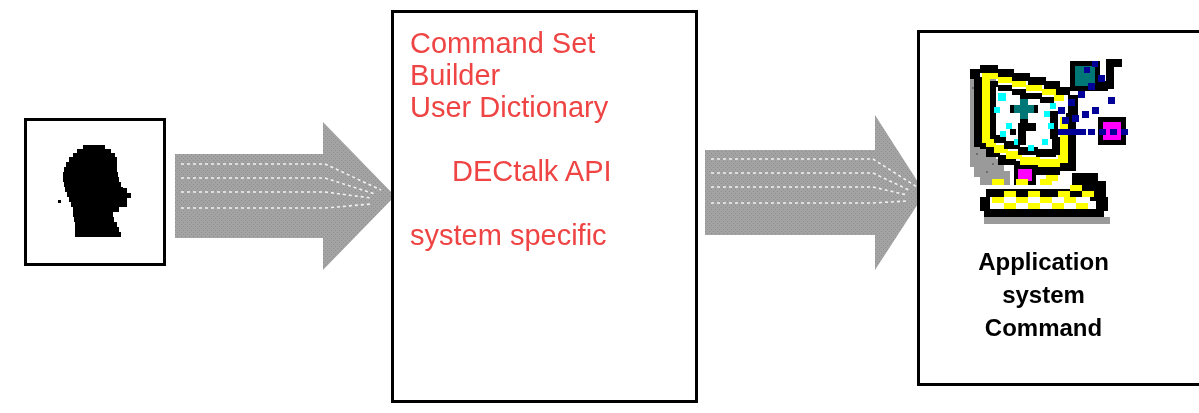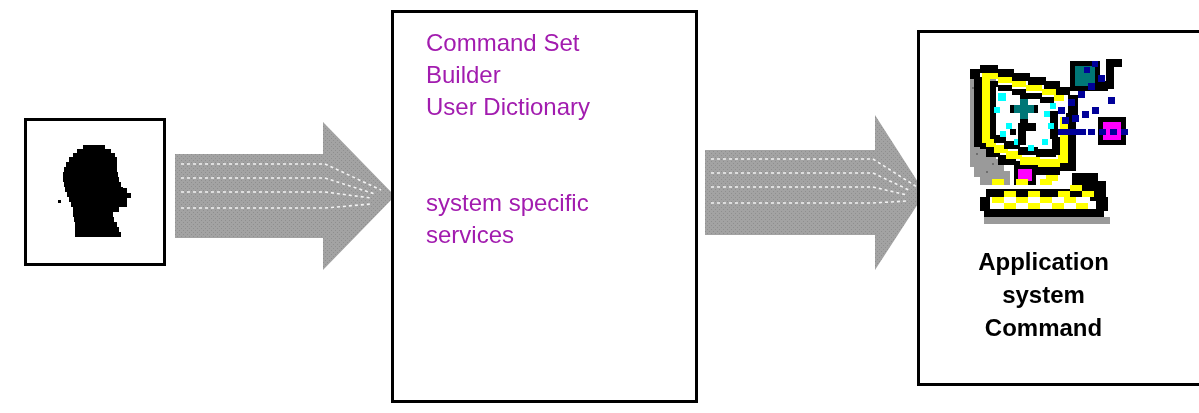--- a/index.html
+++ b/index.html
@@ -42,25 +42,25 @@
   .arrow-wrap {
     position: absolute;
   }
   #arrow-1 { left: 175px; top: 122px; width: 220px; height: 148px; }
   #arrow-2 { left: 705px; top: 115px; width: 220px; height: 155px; }
   .arrow-wrap svg { display: block; width: 100%; height: 100%; }
 
   
   #api-text {
     position: absolute;
-    left: 32px;
+    left: 16px;
     top: 14px;
     width: 270px;
-    color: #a21caf;
-    font-size: 24px;
+    color: #ef4444;
+    font-size: 29px;
     line-height: 32px;
     font-family: "Liberation Sans", sans-serif;
   }
   #api-text .ln { white-space: pre; }
   #api-text .spacer { height: 32px; }
   #api-text .indent { padding-left: 42px; }
 
   
   #app-icon {
     position: absolute;
@@ -138,23 +138,23 @@
       </g>
     </svg>
   </div>
 
   <div class="box" id="api-box">
     <div id="api-text">
       <div class="ln">Command Set</div>
       <div class="ln">Builder</div>
       <div class="ln">User Dictionary</div>
       <div class="spacer"></div>
+      <div class="ln indent">DECtalk API</div>
       <div class="spacer"></div>
       <div class="ln">system specific</div>
-      <div class="ln">services</div>
     </div>
   </div>
 
   <div class="arrow-wrap" id="arrow-2">
     <svg viewBox="0 0 220 155" xmlns="http://www.w3.org/2000/svg">
       <defs>
         <pattern id="dots2" width="4" height="4" patternUnits="userSpaceOnUse">
           <rect width="4" height="4" fill="#a3a3a3"></rect>
           <rect x="0" y="0" width="1" height="1" fill="#8f8f8f"></rect>
           <rect x="2" y="2" width="1" height="1" fill="#8f8f8f"></rect>

